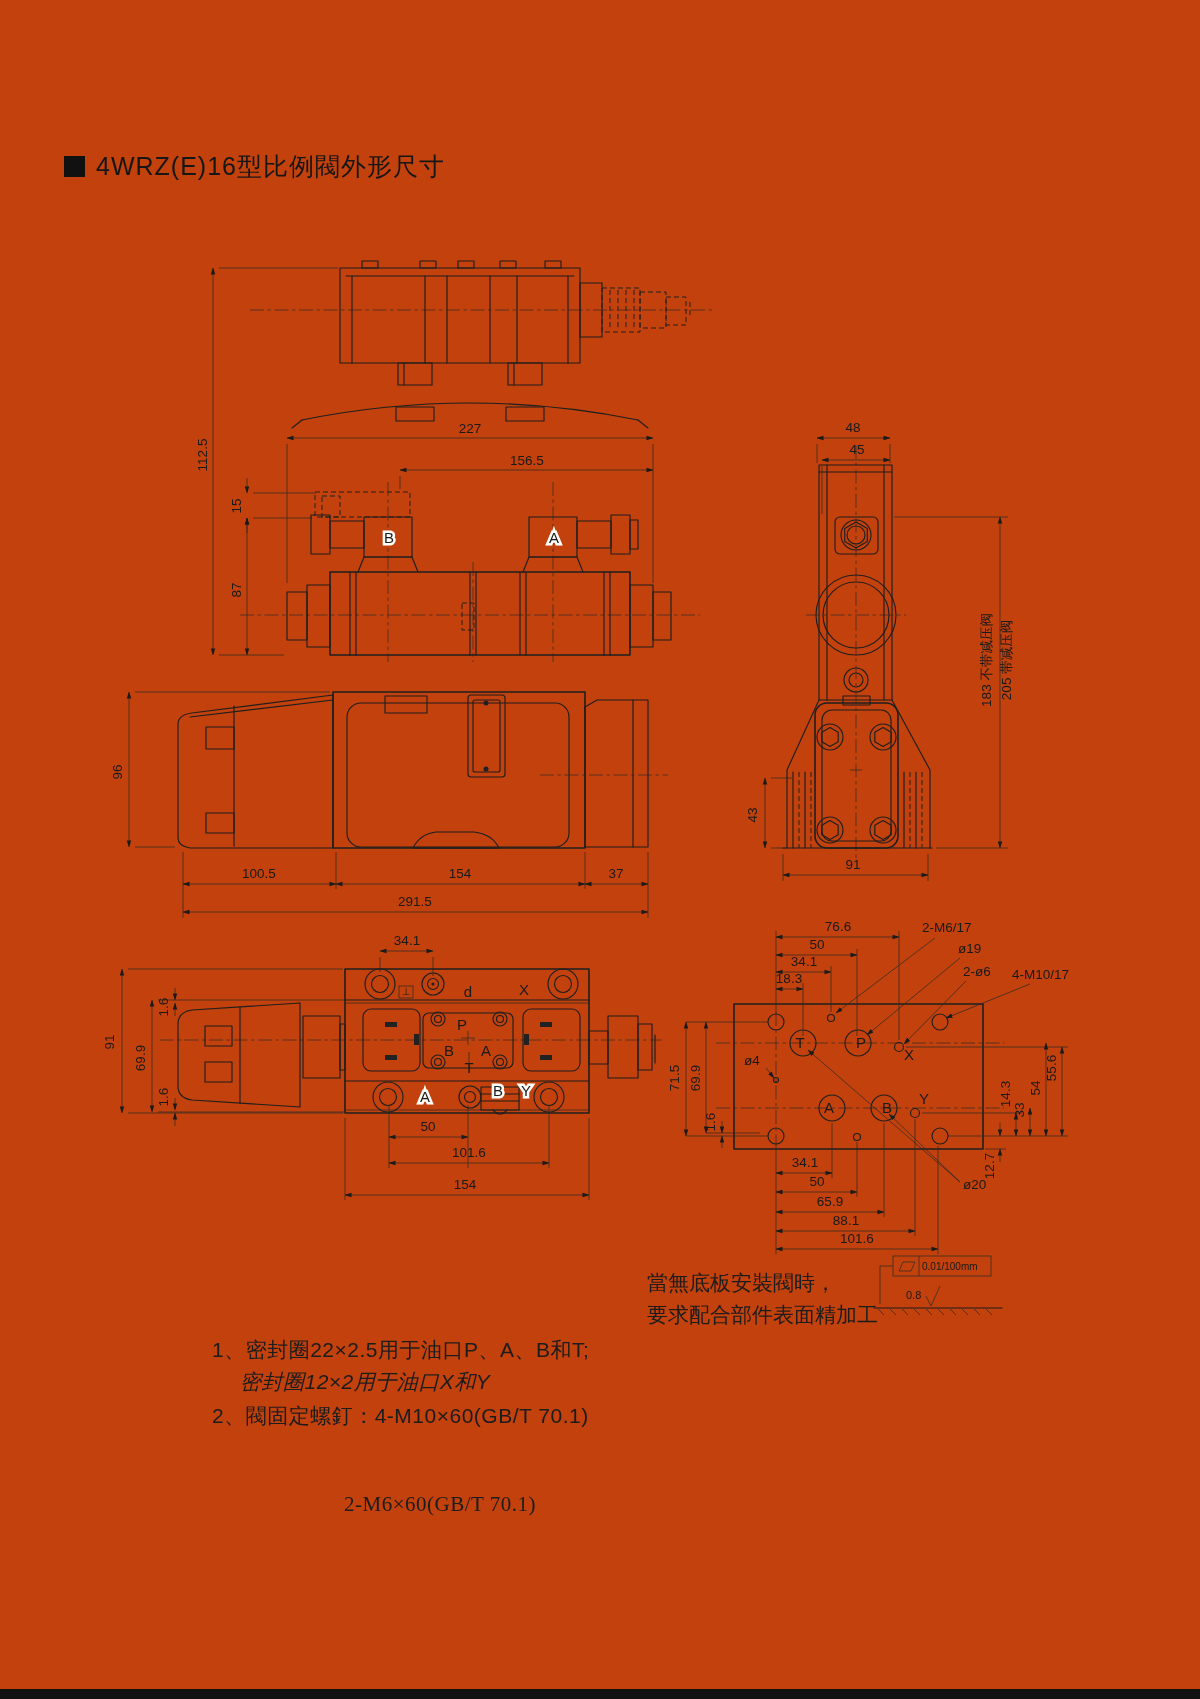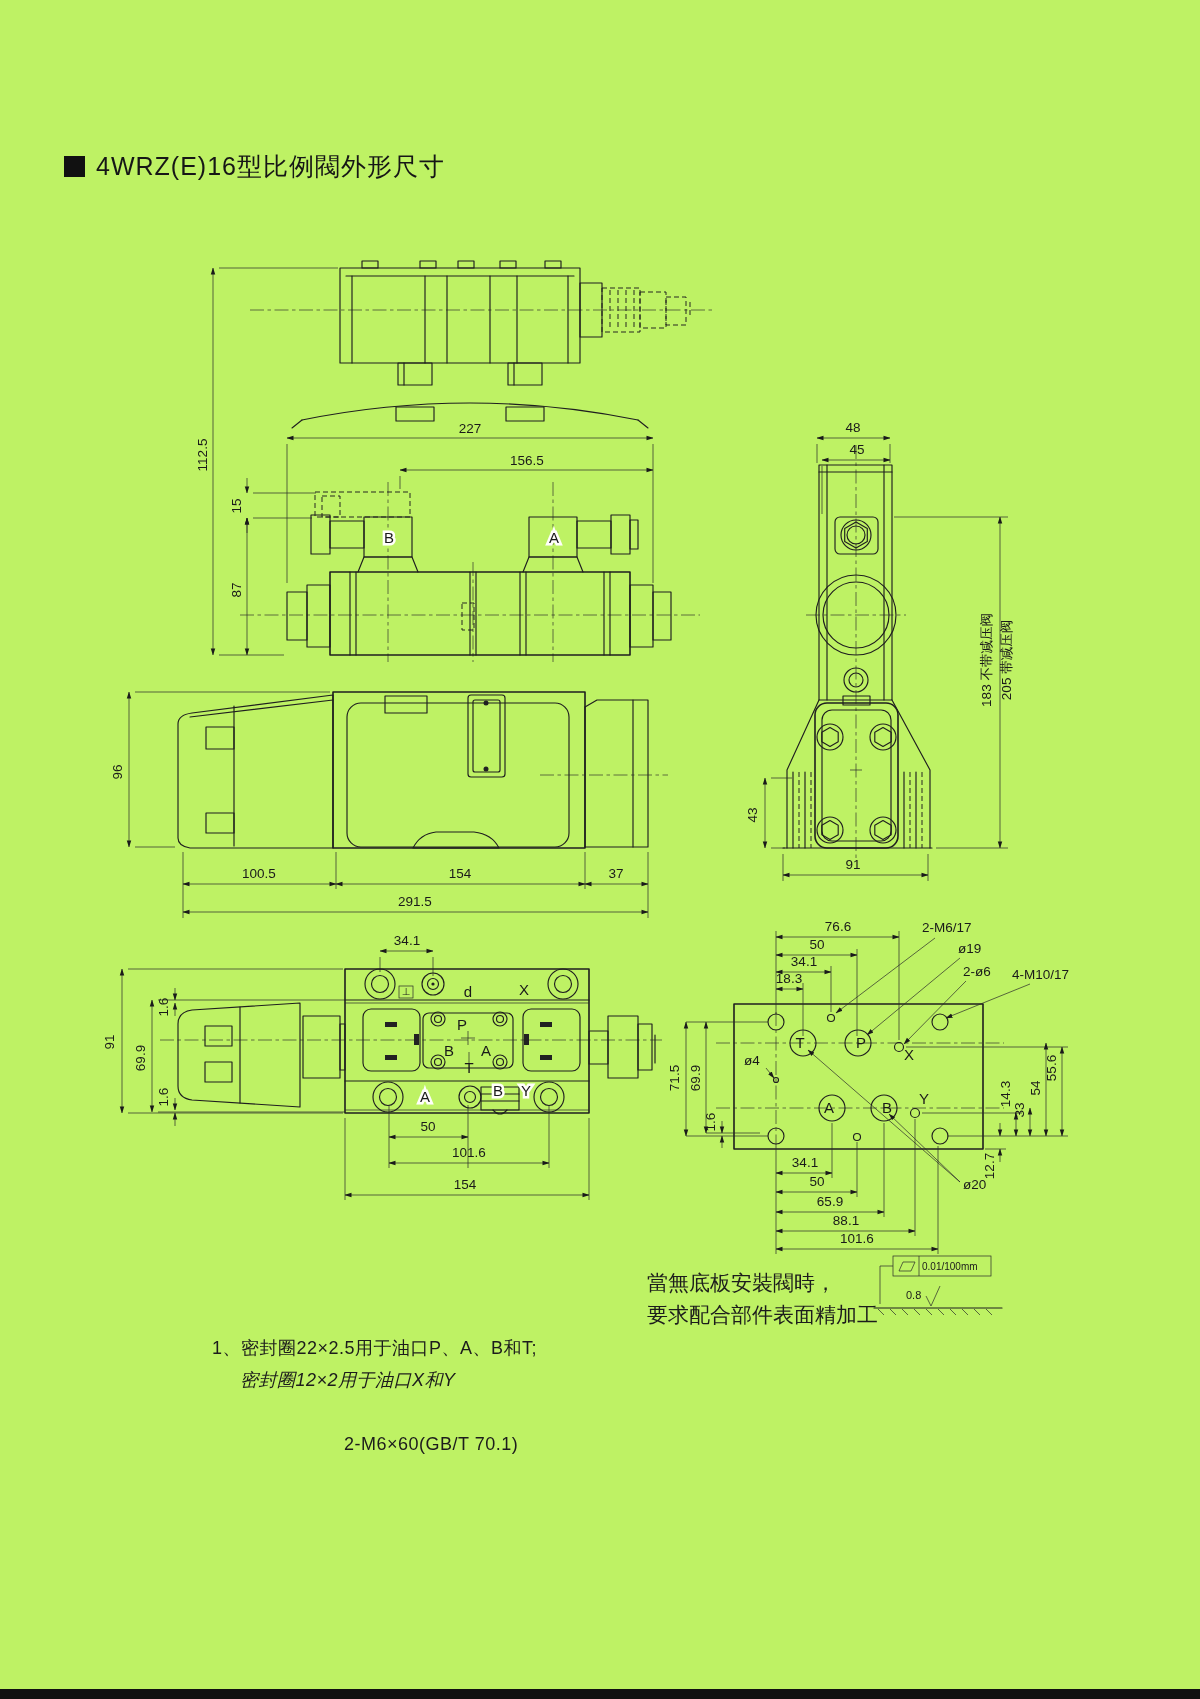--- a/index.html
+++ b/index.html
@@ -1,20 +1,20 @@
 <!DOCTYPE html>
 <html><head>
 <meta charset="utf-8">
 <style>
   html,body{margin:0;padding:0;background:#e8e8e8;font-family:"Liberation Sans",sans-serif;}
-  #page{position:relative;width:1200px;height:1699px;background:#bef264;margin:0 auto;overflow:hidden;}
+  #page{position:relative;width:1200px;height:1699px;background:#c2410c;margin:0 auto;overflow:hidden;}
   #title{position:absolute;left:64px;top:150px;display:flex;align-items:center;color:#111;}
   #title .sq{display:inline-block;width:21px;height:21px;background:#111;margin-right:11px;}
   #title .tx{font-size:25px;letter-spacing:1px;color:#161616;}
-  .noteline{position:absolute;font-size:18px;color:#1c1c1c;letter-spacing:0.5px;white-space:nowrap;text-align:right;}
+  .noteline{position:absolute;font-size:21px;color:#1c1c1c;letter-spacing:0.5px;white-space:nowrap;text-align:right;}
   #footerbar{position:absolute;left:0;top:1689px;width:1200px;height:10px;background:#111;}
   svg{position:absolute;left:0;top:0;}
   .s{stroke:#1f1f1f;stroke-width:1.15;fill:none;stroke-linejoin:round;stroke-linecap:round;}
   .s2{stroke:#1f1f1f;stroke-width:1.6;fill:none;stroke-linejoin:round;}
   .t{stroke:#2a2a2a;stroke-width:0.7;fill:none;}
   .cl{stroke:#2a2a2a;stroke-width:0.65;fill:none;stroke-dasharray:14 3.5 3.5 3.5;}
   .hd{stroke:#1f1f1f;stroke-width:0.95;fill:none;stroke-dasharray:5 3;}
   .dk{fill:#222;stroke:none;}
   .dim{font-family:"Liberation Sans",sans-serif;font-size:13.5px;fill:#1a1a1a;}
   .dimv{font-family:"Liberation Sans",sans-serif;font-size:13.5px;fill:#1a1a1a;}
@@ -475,16 +475,17 @@
         <text class="dim" x="906" y="1299" style="font-size:11px">0.8</text>
         <path class="t" d="M926,1296 l5,10 l9,-20"></path>
         <line class="s" x1="874" y1="1308" x2="1002" y2="1308"></line>
         <path class="t" d="M878,1309 l6,6 M890,1309 l6,6 M902,1309 l6,6 M914,1309 l6,6 M926,1309 l6,6 M938,1309 l6,6 M950,1309 l6,6 M962,1309 l6,6 M974,1309 l6,6 M986,1309 l6,6"></path>
       </g>
     </g>
   </svg>
 
   <div class="noteline" style="left:212px;top:1336px;">1、密封圈22×2.5用于油口P、A、B和T;</div>
   <div class="noteline" style="left:240px;top:1368px;font-style:italic;">密封圈12×2用于油口X和Y</div>
-  <div class="noteline" style="left:344px;top:1434px;">2-M6×60(GB/T 70.1)</div>
+  <div class="noteline" style="left:212px;top:1402px;">2、閥固定螺釘：4-M10×60(GB/T 70.1)</div>
+  <div class="noteline" style="left:344px;top:1492px;font-family:Liberation Serif, serif;">2-M6×60(GB/T 70.1)</div>
 
   <div id="footerbar"></div>
 </div>
 
 </body></html>

